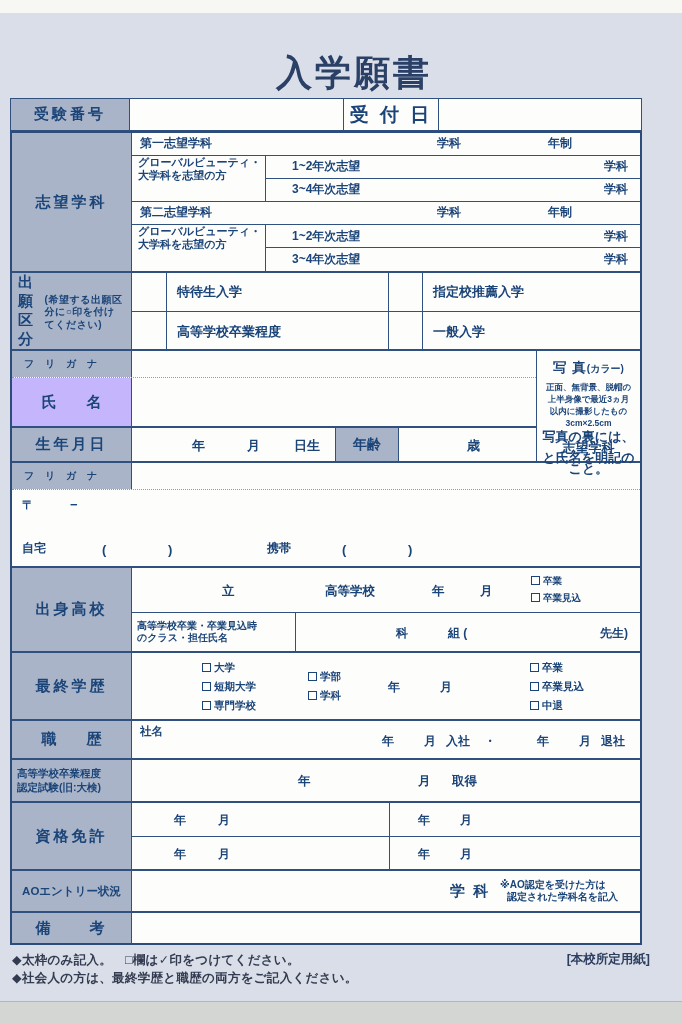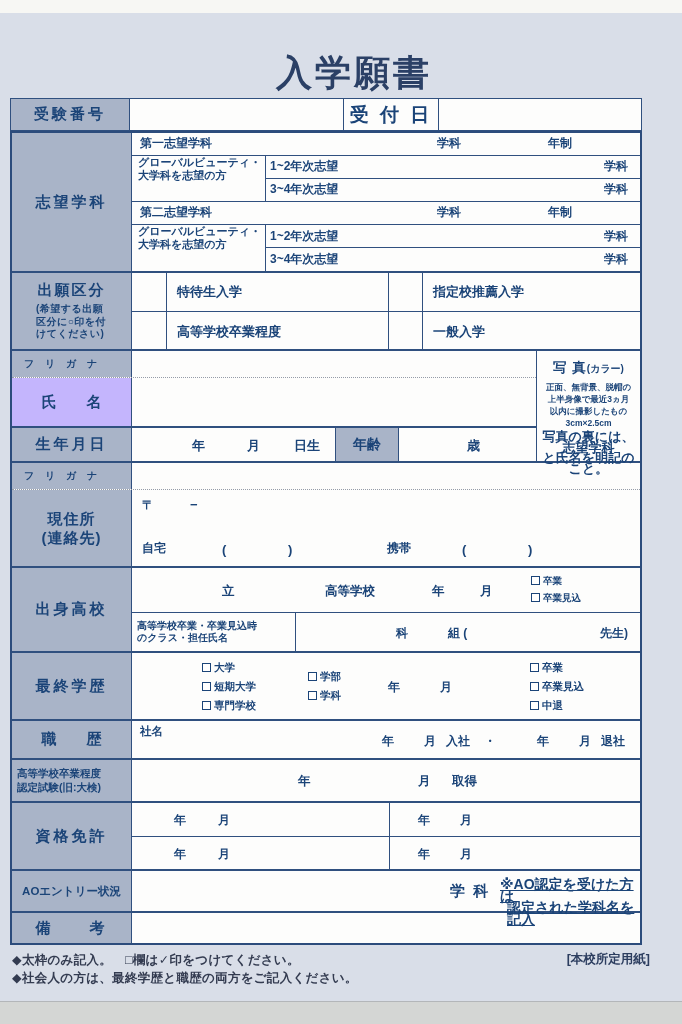--- a/index.html
+++ b/index.html
@@ -53,26 +53,26 @@
   .d-row .nm { margin-left:8px; }
   .d-row .gk { position:absolute; left:305px; }
   .d-row .ns { position:absolute; left:416px; }
   .d-grp { display:flex; height:47px; border-bottom:1px solid #30507f; }
   .d-grp:last-child, .d-row:last-child { border-bottom:none; }
   .d-sub { width:134px; border-right:1px solid #30507f; font-size:11px;
            display:flex; flex-direction:column; padding-left:6px; line-height:13px; }
   .d-sub2 { flex:1; display:flex; flex-direction:column; }
   .d-line { flex:1; display:flex; align-items:center; font-size:12px; border-bottom:1px solid #30507f; }
   .d-line:last-child { border-bottom:none; }
-  .d-line .yy { margin-left:4px; flex:1; }
+  .d-line .yy { margin-left:26px; flex:1; }
   .d-line .gk2 { margin-right:12px; }
 
   
   .s-appcat { height:78px; }
-  .s-appcat .lc { flex-direction:column; padding:4px 24px; }
+  .s-appcat .lc { padding:4px 6px; }
   .s-appcat .lc .t { font-size:15px; letter-spacing:2px; }
   .s-appcat .lc .st { font-size:10px; font-weight:600; line-height:12.5px; margin-top:3px;
                       letter-spacing:.5px; }
   .a-row { display:flex; height:39px; border-bottom:1px solid #30507f; align-items:stretch; }
   .a-row:last-child { border-bottom:none; }
   .a-nw { width:35px; border-right:1px solid #30507f; }
   .a-opt { width:222px; border-right:1px solid #30507f; display:flex; align-items:center;
            padding-left:10px; font-size:13px; }
   .a-nw2 { width:34px; border-right:1px solid #30507f; }
   .a-opt2 { flex:1; display:flex; align-items:center; padding-left:10px; font-size:13px; }
@@ -178,22 +178,22 @@
   .q-r { flex:1; position:relative; font-size:12px; }
   .q-l .y { position:absolute; left:42px; top:9px; } .q-l .m { position:absolute; left:86px; top:9px; }
   .q-r .y { position:absolute; left:28px; top:9px; } .q-r .m { position:absolute; left:70px; top:9px; }
 
   
   .s-ao { height:42px; }
   .s-ao .lc { font-size:11.5px; letter-spacing:0; }
   .ao-cc { flex:1; position:relative; }
   .ao-cc .gak { position:absolute; left:318px; top:11px; font-size:15px; font-weight:bold;
                 letter-spacing:2px; }
-  .ao-cc .note { position:absolute; left:368px; top:8px; font-size:14px; line-height:11.5px;
-                 font-weight:600;text-decoration:underline; }
+  .ao-cc .note { position:absolute; left:368px; top:8px; font-size:10px; line-height:11.5px;
+                 font-weight:600; }
   .ao-cc .note .n2 { padding-left:7px; }
 
   
   .s-rm { flex:1; }
 
   
   .cbitem { white-space:nowrap; display:block; }
   .cb { display:inline-block; width:9px; height:9px; border:1px solid #1b4478;
         margin-right:3px; vertical-align:-1px; background:#fff; }
 
@@ -326,24 +326,20 @@
         </div>
       </div>
     </div>
 
     <div class="sect s-addr">
       <div class="row-furi">
         <div class="flab">フ リ ガ ナ</div>
         <div class="cc"></div>
       </div>
       <div class="addr-main">
-        <div class="alab">
-          <span>現住所</span>
-          <span>(連絡先)</span>
-        </div>
         <div class="addr-cc">
           <span class="yu">〒</span>
           <span class="yud">−</span>
           <span class="ph1">自宅</span>
           <span class="p1o">(</span>
           <span class="p1c">)</span>
           <span class="ph2">携帯</span>
           <span class="p2o">(</span>
           <span class="p2c">)</span>
         </div>

